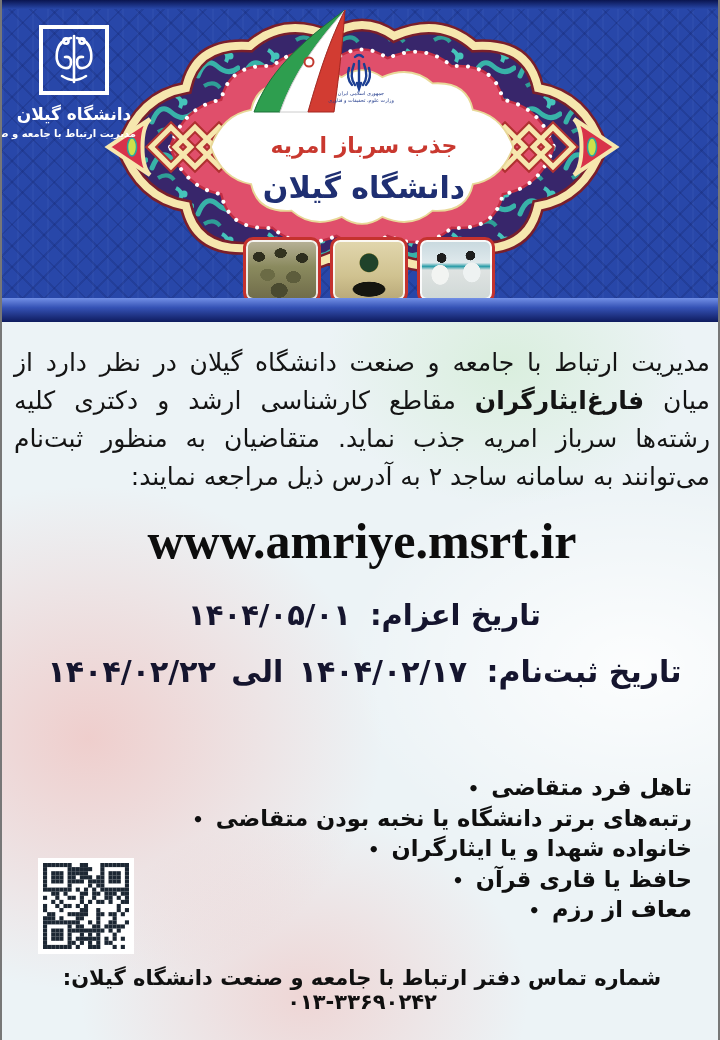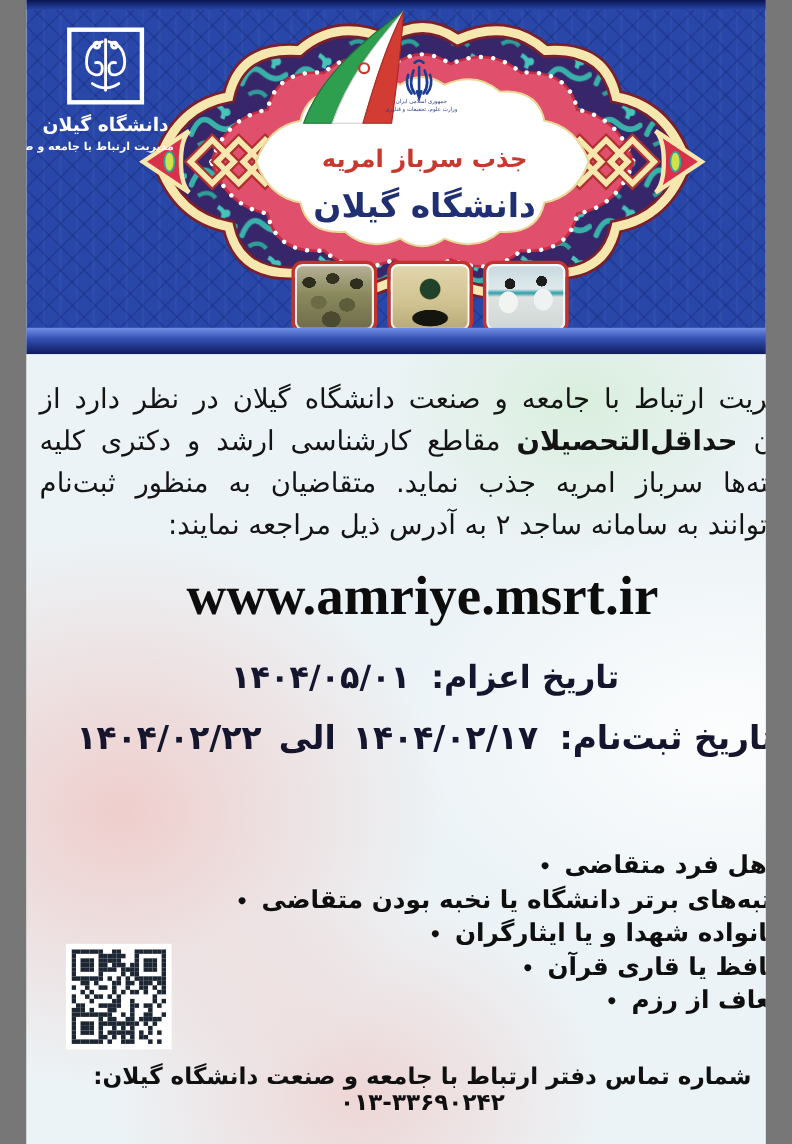--- a/index.html
+++ b/index.html
@@ -1,17 +1,17 @@
 <!DOCTYPE html>
 <html lang="fa"><head>
 <meta charset="utf-8">
 <style>
   html,body{margin:0;padding:0;background:#777;}
   .poster{position:relative;width:672px;height:1040px;overflow:hidden;background:#ecf3f6;
-          font-family:"DejaVu Sans",sans-serif;margin:0 auto;}
+          font-family:"DejaVu Sans",sans-serif;margin:0 auto;padding-left:44px;}
   
   .banner{position:absolute;left:0;top:0;width:720px;height:322px;background-color:#2847a9;
     background-image:
       repeating-linear-gradient(45deg, rgba(14,28,92,.20) 0 2px, transparent 2px 15px),
       repeating-linear-gradient(-45deg, rgba(14,28,92,.20) 0 2px, transparent 2px 15px),
       repeating-linear-gradient(90deg, rgba(90,120,200,.10) 0 2px, transparent 2px 15px);}
   .banner::before{content:"";position:absolute;left:0;top:0;width:100%;height:9px;
       background:linear-gradient(180deg,#0a1550,#2847a9);}
   .banner::after{content:"";position:absolute;left:0;bottom:0;width:100%;height:24px;
       background:linear-gradient(180deg,#7290e6 0%,#3552b5 40%,#0e1b5e 100%);}
@@ -193,21 +193,21 @@
 
     <div class="photos">
       <div class="photo photo-soldiers"></div>
       <div class="photo photo-emblem"></div>
       <div class="photo photo-lab"></div>
     </div>
   </header>
 
   <section class="sheet">
 
-    <p class="para"><span>مدیریت ارتباط با جامعه و صنعت دانشگاه گیلان در نظر دارد از میان </span><b>حداقل‌التحصیلان</b><span> مقاطع کارشناسی ارشد و دکتری کلیه رشته‌ها سرباز امریه جذب نماید. متقاضیان به منظور ثبت‌نام می‌توانند به سامانه ساجد ۲ به آدرس ذیل مراجعه نمایند:</span></p>
+    <p class="para"><span>مدیریت ارتباط با جامعه و صنعت دانشگاه گیلان در نظر دارد از میان </span><b>فارغ‌ایثارگران</b><span> مقاطع کارشناسی ارشد و دکتری کلیه رشته‌ها سرباز امریه جذب نماید. متقاضیان به منظور ثبت‌نام می‌توانند به سامانه ساجد ۲ به آدرس ذیل مراجعه نمایند:</span></p>
 
     <div class="url">www.amriye.msrt.ir</div>
 
     <div class="date-line date-dispatch">
       <span class="lbl">تاریخ اعزام:</span>
       <span class="num">۱۴۰۴/۰۵/۰۱</span>
     </div>
 
     <div class="date-line date-register">
       <span class="lbl">تاریخ ثبت‌نام:</span>

